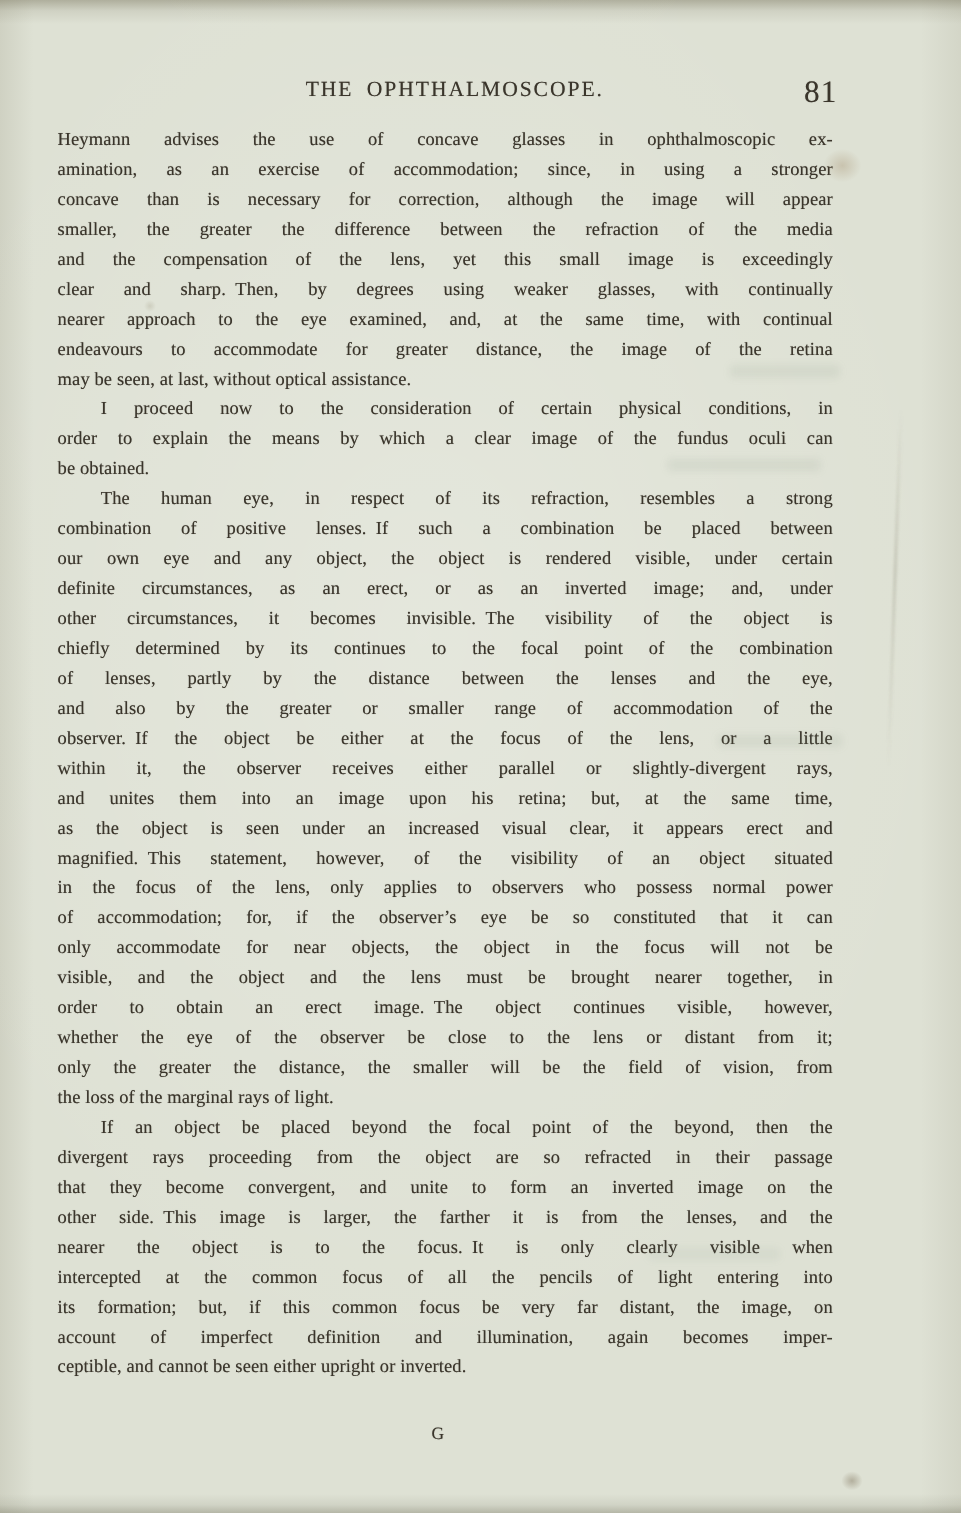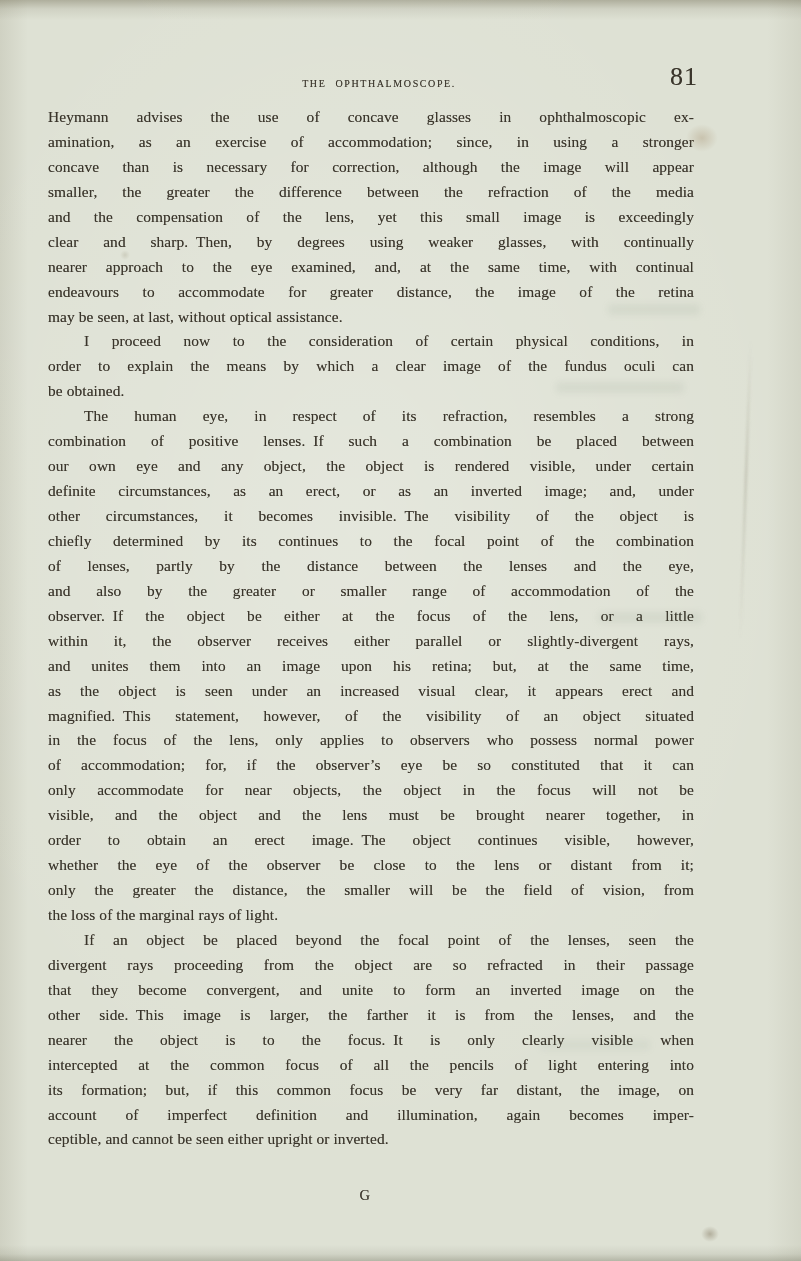--- a/index.html
+++ b/index.html
@@ -20,23 +20,23 @@
       radial-gradient(ellipse 90% 80% at 44% 42%, rgba(255,255,255,0.20), rgba(255,255,255,0) 62%),
       linear-gradient(180deg, rgba(104,99,74,0.40) 0px, rgba(104,99,74,0.12) 9px, rgba(104,99,74,0) 20px),
       linear-gradient(0deg, rgba(92,92,70,0.32) 0px, rgba(92,92,70,0.10) 7px, rgba(92,92,70,0) 16px),
       linear-gradient(90deg, rgba(118,113,88,0.14) 0px, rgba(118,113,88,0) 28px),
       linear-gradient(270deg, rgba(118,113,88,0.10) 0px, rgba(118,113,88,0) 34px),
       var(--paper);
   }
   
   .running-head{position:absolute;left:48px;top:0;width:646px;height:100px;}
   .head-title{
-    position:absolute;left:0;right:0;top:78px;text-align:center;
+    position:absolute;left:0;right:0;top:64px;text-align:center;
     transform:translateX(8px);
-    font-size:10px;letter-spacing:1.6px;word-spacing:5px;
+    font-size:18px;letter-spacing:1.6px;word-spacing:5px;
     text-shadow:0 0 0.6px rgba(58,53,43,0.5);
   }
   .page-number{
     position:absolute;right:-4px;top:64px;line-height:1;
     font-size:26px;letter-spacing:1px;
     text-shadow:0 0 0.6px rgba(58,53,43,0.5);
     margin-left:48px;
   }
   
   .body-text{
@@ -109,21 +109,21 @@
       <div class="line">as the object is seen under an increased visual clear, it appears erect and</div>
       <div class="line">magnified. This statement, however, of the visibility of an object situated</div>
       <div class="line">in the focus of the lens, only applies to observers who possess normal power</div>
       <div class="line">of accommodation; for, if the observer’s eye be so constituted that it can</div>
       <div class="line">only accommodate for near objects, the object in the focus will not be</div>
       <div class="line">visible, and the object and the lens must be brought nearer together, in</div>
       <div class="line">order to obtain an erect image. The object continues visible, however,</div>
       <div class="line">whether the eye of the observer be close to the lens or distant from it;</div>
       <div class="line">only the greater the distance, the smaller will be the field of vision, from</div>
       <div class="line no-stretch">the loss of the marginal rays of light.</div>
-      <div class="line indent">If an object be placed beyond the focal point of the lenses, seen the</div>
+      <div class="line indent">If an object be placed beyond the focal point of the beyond, then the</div>
       <div class="line">divergent rays proceeding from the object are so refracted in their passage</div>
       <div class="line">that they become convergent, and unite to form an inverted image on the</div>
       <div class="line">other side. This image is larger, the farther it is from the lenses, and the</div>
       <div class="line">nearer the object is to the focus. It is only clearly visible when</div>
       <div class="line">intercepted at the common focus of all the pencils of light entering into</div>
       <div class="line">its formation; but, if this common focus be very far distant, the image, on</div>
       <div class="line">account of imperfect definition and illumination, again becomes imper-</div>
       <div class="line no-stretch">ceptible, and cannot be seen either upright or inverted.</div>
     </div>
 

